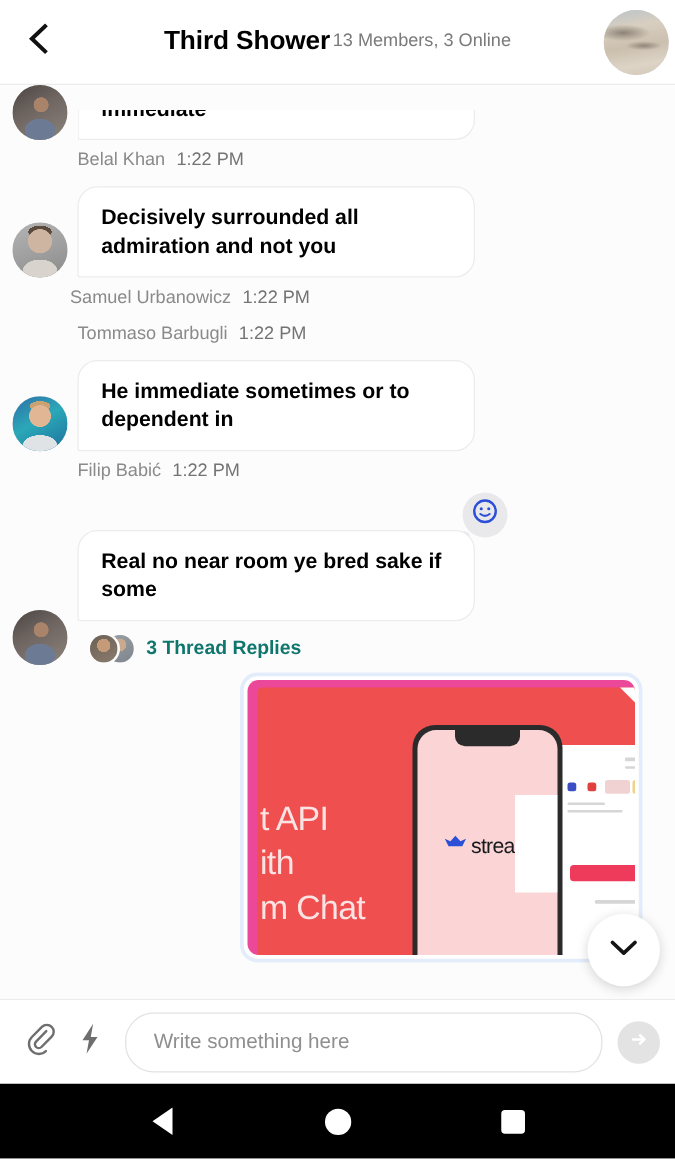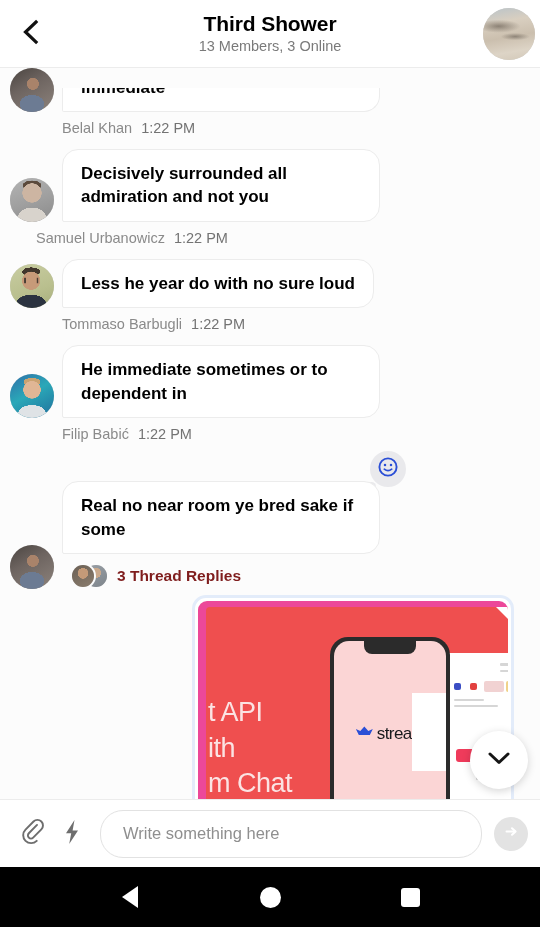--- a/index.html
+++ b/index.html
@@ -36,21 +36,21 @@
     width: 62px;
     height: 68px;
     display: flex;
     align-items: center;
     justify-content: center;
     cursor: pointer;
   }
   .header-center {
     flex: 1;
     display: flex;
-    flex-direction: column;
+    flex-direction: row;
     align-items: center;
     justify-content: center;
     gap: 2px;
   }
   .header-title {
     font-size: 21px;
     font-weight: bold;
     color: #000000;
     letter-spacing: -0.1px;
     line-height: 1.15;
@@ -173,21 +173,21 @@
   .thread-avs { position: relative; width: 38px; height: 26px; }
   .thread-avs .avatar {
     position: absolute;
     width: 26px; height: 26px;
     border: 2px solid #fcfcfc;
     box-sizing: border-box;
   }
   .thread-avs .a1 { left: 0; z-index: 2; }
   .thread-avs .a2 { left: 13px; z-index: 1; }
   .thread-link {
-    color: #7f1d1d;
+    color: #0f766e;
     font-size: 15.5px;
     font-weight: bold;
   }
 
   
   .attach-row {
     display: flex;
     justify-content: flex-end;
     padding: 0 26px 0 0;
   }
@@ -444,37 +444,27 @@
     <div class="msg-block">
       <div class="msg-row">
         <div class="avatar av-msg">
           <div class="ph" style="background:linear-gradient(160deg,#b4b4b4 0%,#9e9e9e 55%,#8a8a8a 100%);"></div>
           <div class="ph" style="background:radial-gradient(circle at 50% 34%, #cdb5a2 0 26%, transparent 27%), radial-gradient(ellipse 52% 34% at 50% 88%, #d8d3cc 0 60%, transparent 61%), radial-gradient(ellipse 30% 16% at 50% 17%, #5c4a3c 0 70%, transparent 71%);"></div>
         </div>
         <div class="msg-col">
           <div class="bubble">Decisively surrounded all admiration and not you</div>
         </div>
       </div>
-      <div class="meta" style="margin-left:36px;">
+      <div class="meta" style="margin-left:56px;">
         <span>Samuel Urbanowicz</span>
         <span class="mtime">1:22 PM</span>
       </div>
     </div>
 
     <div class="msg-block">
-      <div class="msg-row">
-        <div class="avatar av-msg">
-          <div class="ph" style="background:linear-gradient(160deg,#c9cda2 0%,#b9bf8e 60%,#a7ad7c 100%);"></div>
-          <div class="ph" style="background:radial-gradient(circle at 48% 38%, #c79a79 0 25%, transparent 26%), radial-gradient(ellipse 54% 32% at 48% 90%, #2b3340 0 62%, transparent 63%), radial-gradient(ellipse 28% 14% at 48% 18%, #41362c 0 72%, transparent 73%);"></div>
-          <div class="ph" style="background:linear-gradient(90deg,transparent 32%, rgba(30,30,30,.75) 33% 36%, transparent 37% 60%, rgba(30,30,30,.75) 61% 64%, transparent 65%); mask-image:linear-gradient(180deg,transparent 30%,#000 33% 42%,transparent 45%); -webkit-mask-image:linear-gradient(180deg,transparent 30%,#000 33% 42%,transparent 45%);"></div>
-        </div>
-        <div class="msg-col">
-          <div class="bubble">Less he year do with no sure loud</div>
-        </div>
-      </div>
       <div class="meta" style="margin-left:62px;">
         <span>Tommaso Barbugli</span>
         <span class="mtime">1:22 PM</span>
       </div>
     </div>
 
     <div class="msg-block">
       <div class="msg-row">
         <div class="avatar av-msg">
           <div class="ph" style="background:linear-gradient(150deg,#2f6ea8 0%,#2aa8b8 45%,#1f6f9c 100%);"></div>

